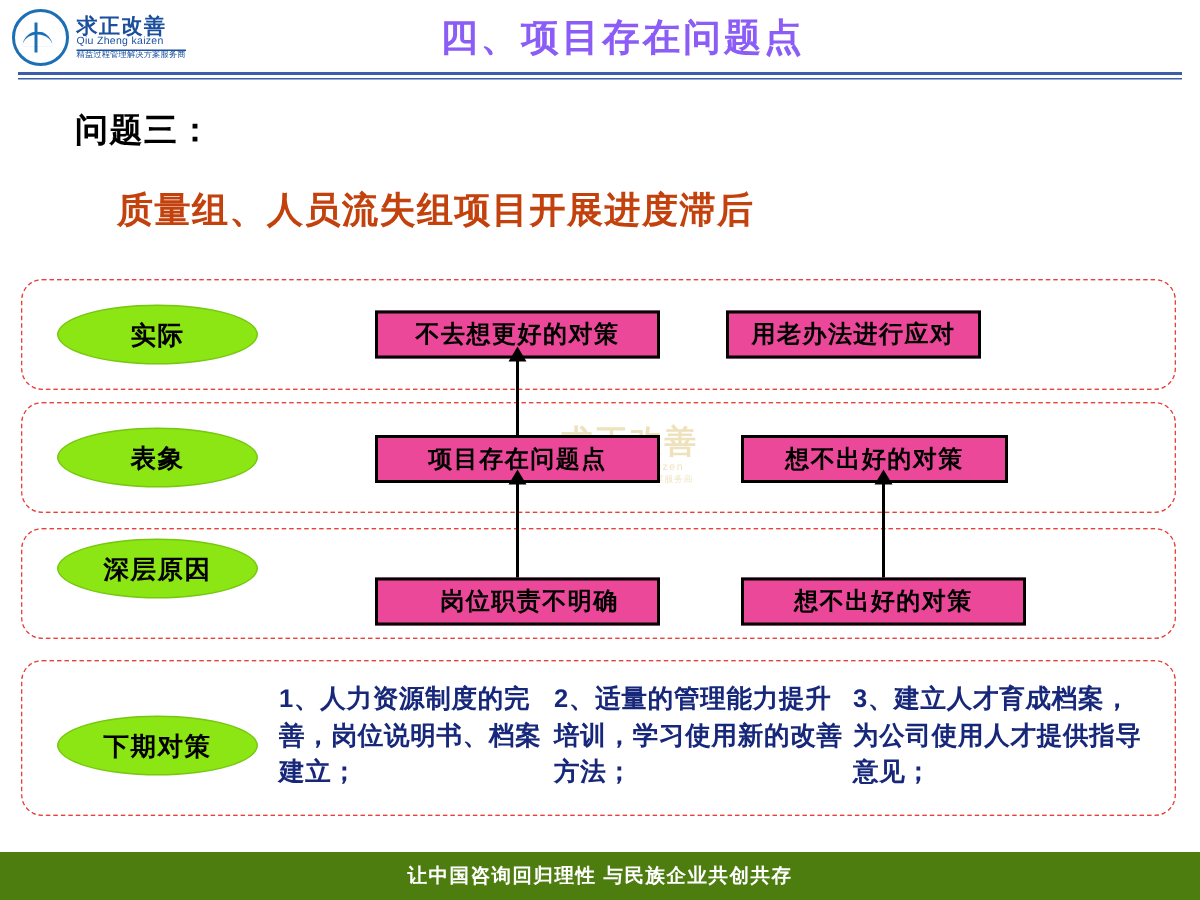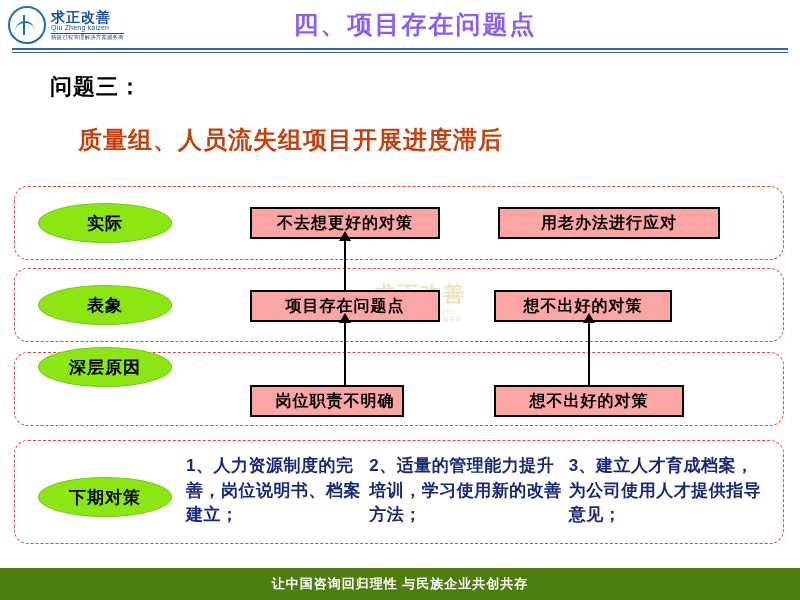--- a/index.html
+++ b/index.html
@@ -187,42 +187,42 @@
     align-items: center;
     justify-content: center;
     font-size: 17px;
     font-weight: bold;
     color: #000000;
     letter-spacing: 1px;
     box-sizing: border-box;
   }
   .pill-1 { top: 203px; }
   .pill-2 { top: 285px; }
-  .pill-3 { top: 347px; }
+  .pill-3 { top: 359px; }
   .pill-4 { top: 477px; }
 
   .box {
     position: absolute;
     height: 32px;
     border: 2px solid #000;
-    background: #fca5a5;
+    background: #ec4899;
     display: flex;
     align-items: center;
     justify-content: center;
     font-size: 16px;
     font-weight: bold;
     color: #000;
     letter-spacing: 1px;
     box-sizing: border-box;
   }
   .b-r1c1 { left: 250px; top: 207px; width: 190px; }
-  .b-r1c2 { left: 498px; top: 207px; width: 222px; }
+  .b-r1c2 { left: 484px; top: 207px; width: 170px; }
   .b-r2c1 { left: 250px; top: 290px; width: 190px; }
   .b-r2c2 { left: 494px; top: 290px; width: 178px; }
-  .b-r3c1 { left: 250px; top: 385px; width: 154px; padding-left: 16px; }
+  .b-r3c1 { left: 250px; top: 385px; width: 190px; padding-left: 16px; }
   .b-r3c2 { left: 494px; top: 385px; width: 190px; }
 
   
   .arrow {
     position: absolute;
     width: 2px;
     background: #000;
   }
   .arrow::after {
     content: "";

